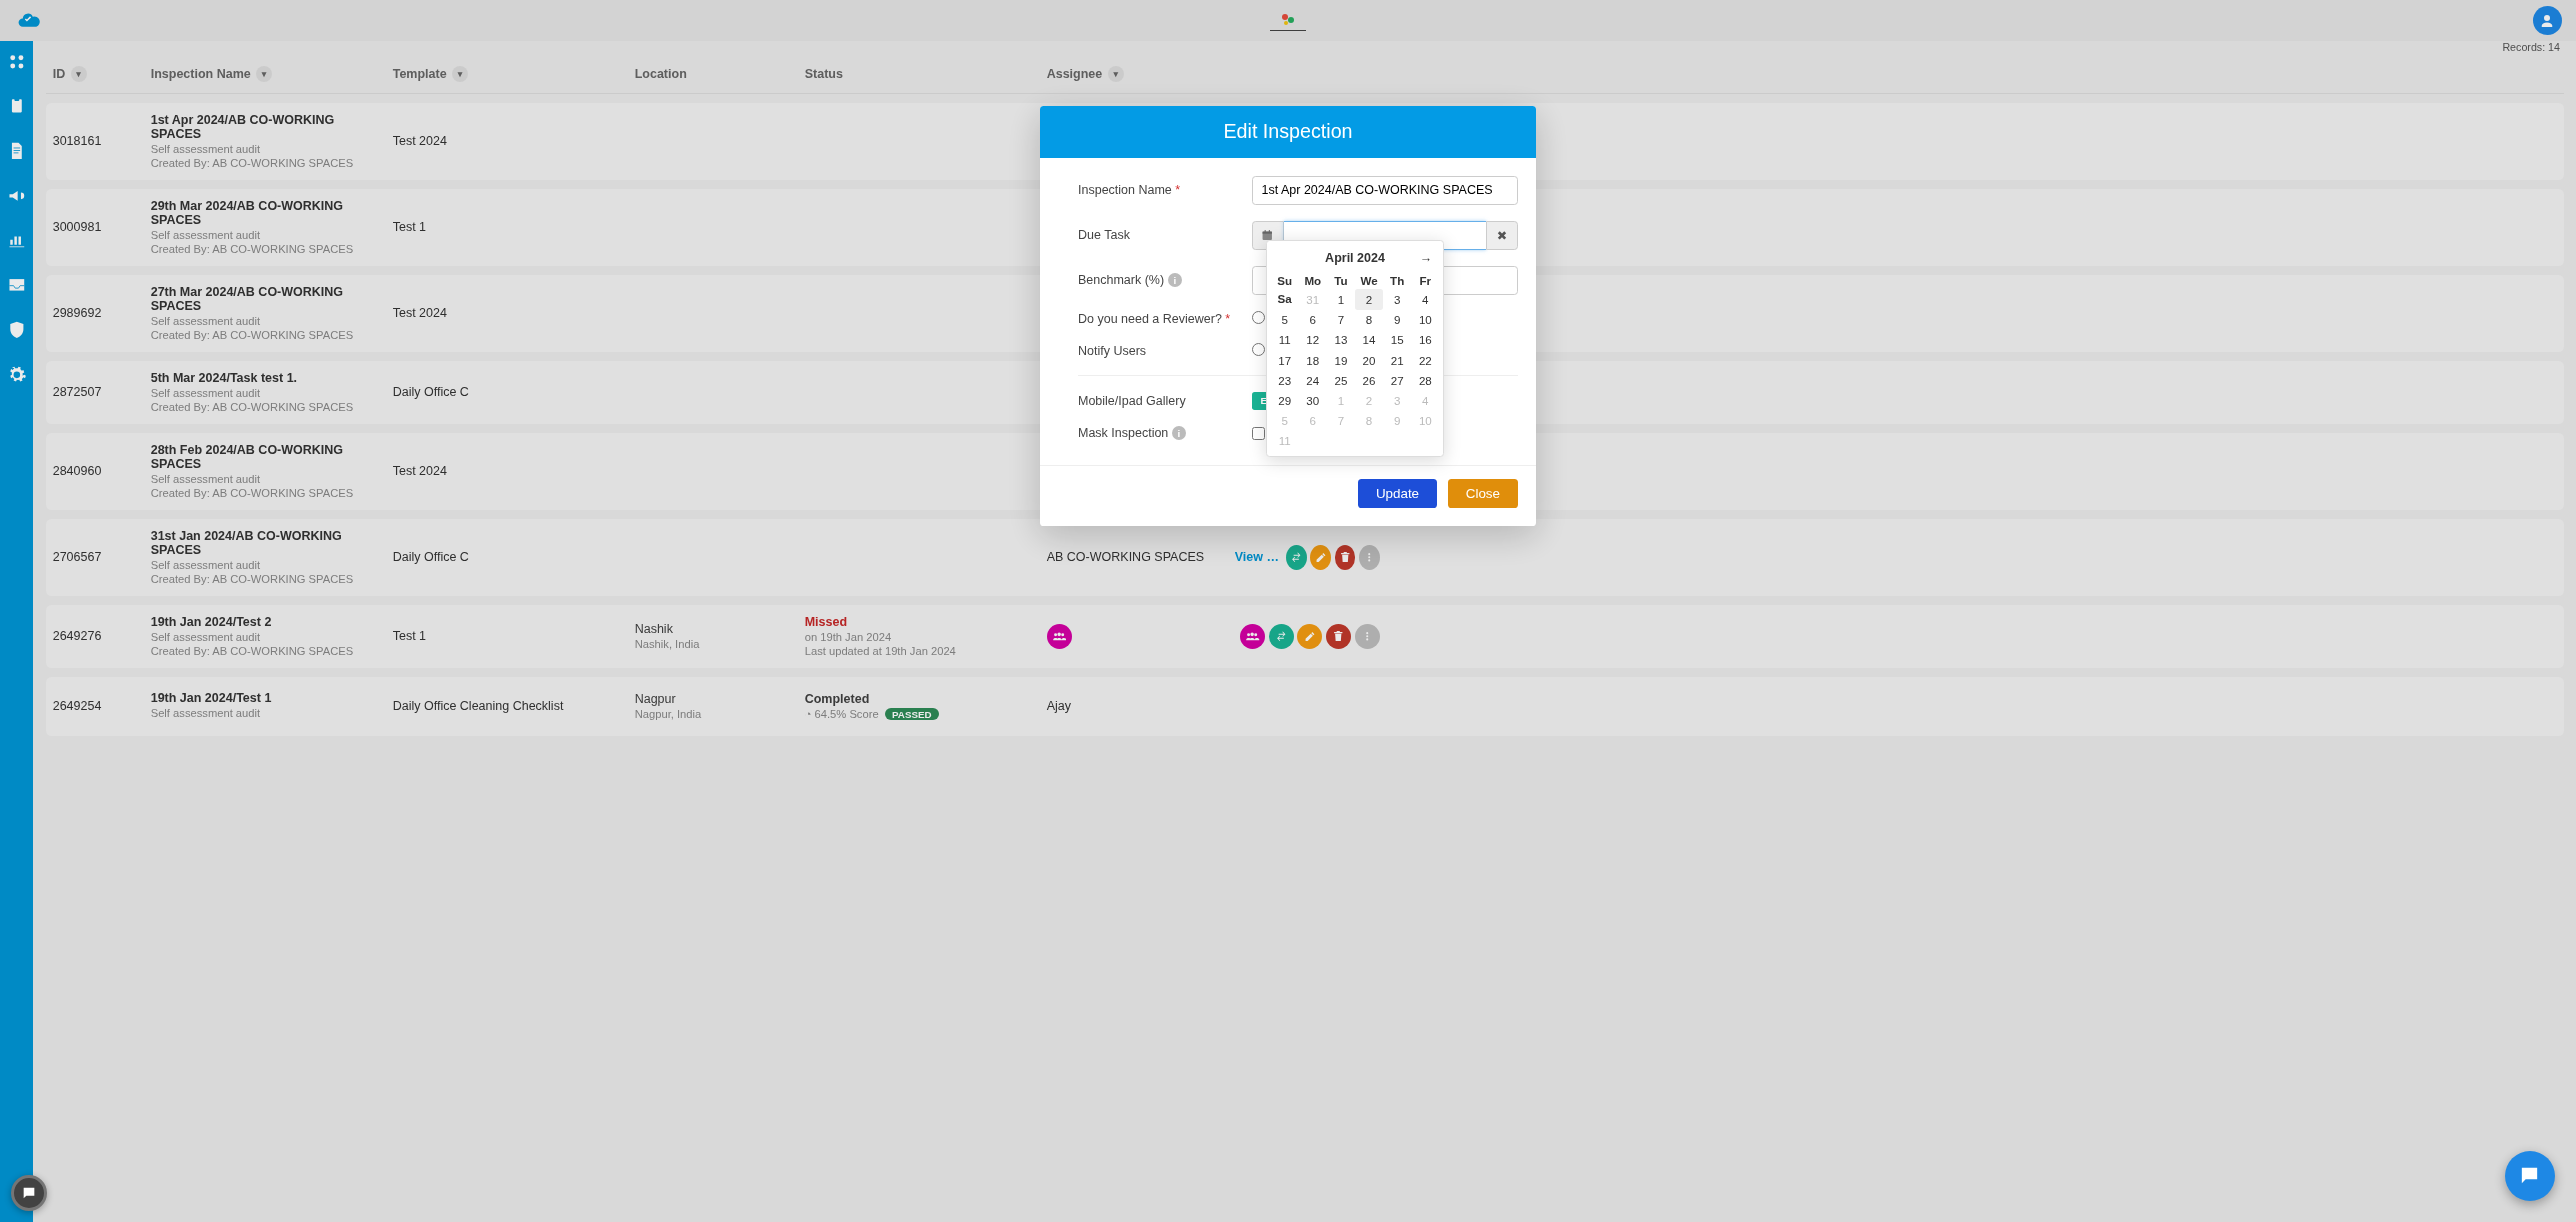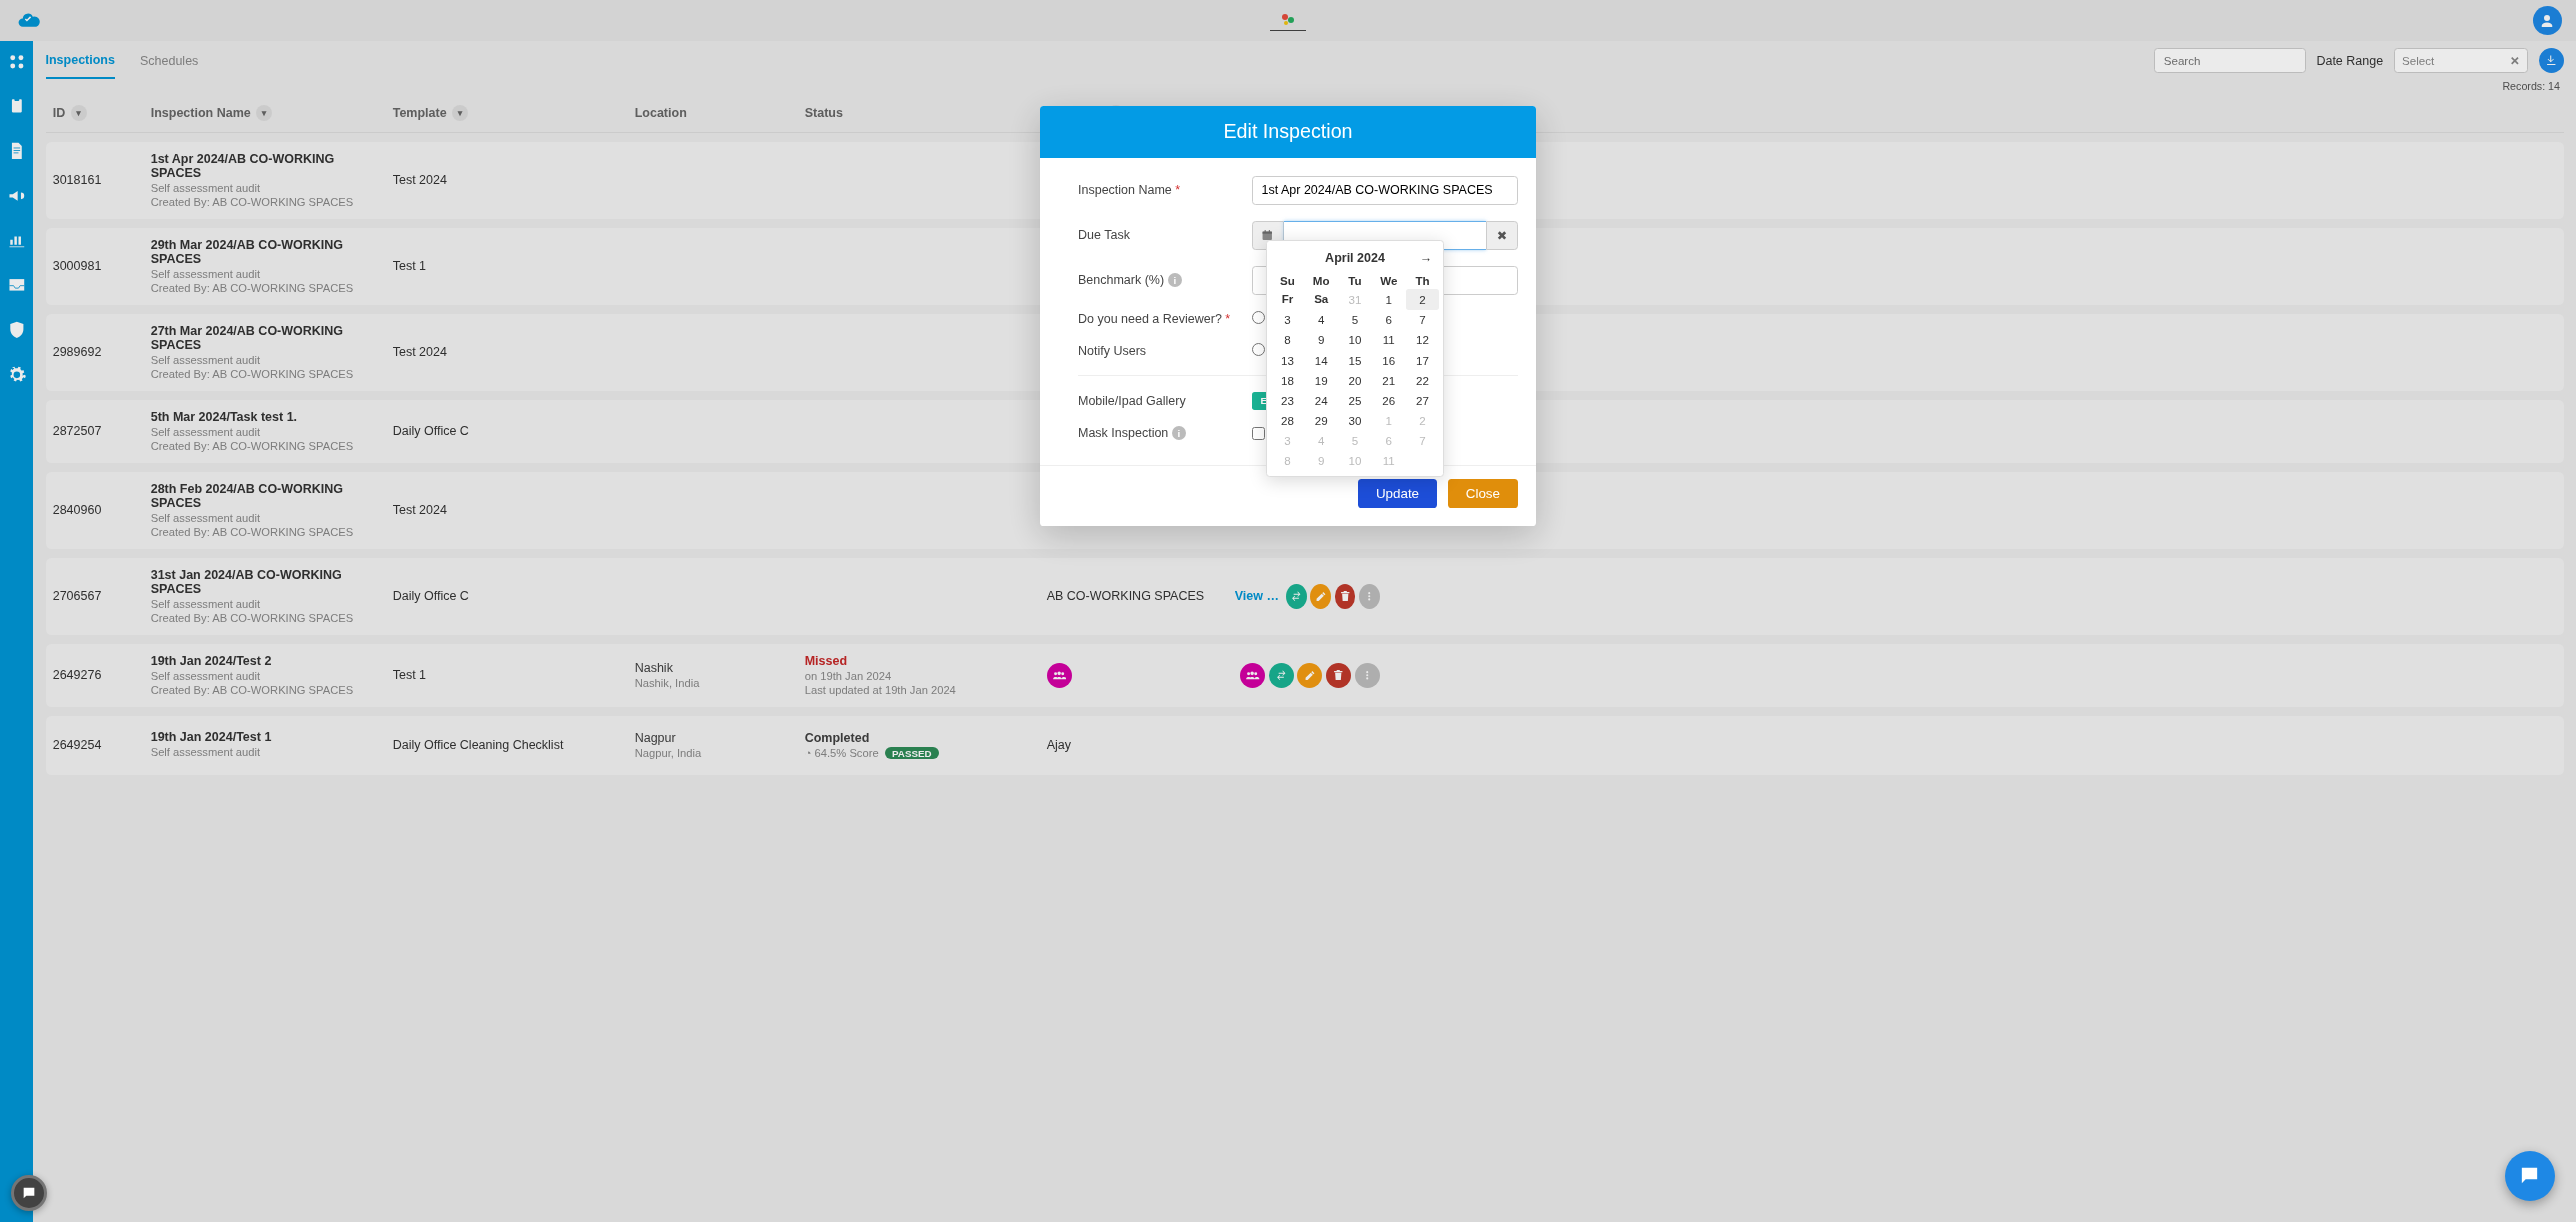--- a/index.html
+++ b/index.html
@@ -64,21 +64,21 @@
 .modal-ft { display: flex; justify-content: flex-end; gap: 10.7px; padding: 12.5px 18px 18px; border-top: 0.9px solid #eee; }
 .btn { border: none; border-radius: 3.6px; padding: 7.2px 18px; font-size: 13.4px; cursor: pointer; color: #fff; }
 .btn-primary { background: #1d4ed8; }
 .btn-warn { background: #e08e0b; }
 .info-ico { display: inline-flex; width: 14.3px; height: 14.3px; border-radius: 50%; background: #bbb; color: #fff; align-items: center; justify-content: center; font-size: 9.8px; font-weight: 700; }
 
 
 .dp { position: absolute; background: #fff; border: 0.9px solid #ddd; border-radius: 3.6px; box-shadow: 0 3.6px 18px rgba(0,0,0,.15); width: 178px; padding: 5.4px 3.6px; z-index: 5; }
 .dp-hd { display: flex; align-items: center; justify-content: center; position: relative; height: 25px; font-size: 12.5px; font-weight: 600; }
 .dp-next { position: absolute; right: 7.2px; cursor: pointer; }
-.dp-grid { display: grid; grid-template-columns: repeat(5, 1fr); text-align: center; font-size: 11.6px; }
+.dp-grid { display: grid; grid-template-columns: repeat(6, 1fr); text-align: center; font-size: 11.6px; }
 .dp-dow { font-weight: 700; padding: 2.7px 0; }
 .dp-day { padding: 3.6px 0; cursor: pointer; }
 .dp-muted { color: #bbb; }
 .dp-sel { background: #eee; border-radius: 2.7px; }
 
 .chat-fab { position: fixed; right: 21.5px; bottom: 21.5px; width: 50px; height: 50px; border-radius: 50%; background: #1e88e5; display: flex; align-items: center; justify-content: center; box-shadow: 0 3.6px 10.7px rgba(0,0,0,.3); }
 .chat-fab2 { position: fixed; left: 10.7px; bottom: 10.7px; width: 36px; height: 36px; border-radius: 50%; background: #424242; border: 3.6px solid #757575; display: flex; align-items: center; justify-content: center; box-shadow: 0 1.8px 7.2px rgba(0,0,0,.3); }
 </style>
 </head>
 <body>
@@ -133,37 +133,20 @@
       </svg>
     <svg class="side-ico" viewBox="0 0 24 24" fill="currentColor">
         <path d="M12 2l8 3v6c0 5-3 9-8 11-5-2-8-6-8-11V5z"></path>
       </svg>
     <svg class="side-ico" viewBox="0 0 24 24" fill="currentColor">
         <path d="M12 8a4 4 0 100 8 4 4 0 000-8zm9 4l2 1-1 3-2-1a8 8 0 01-2 2l1 2-3 1-1-2a8 8 0 01-3 0l-1 2-3-1 1-2a8 8 0 01-2-2l-2 1-1-3 2-1a8 8 0 010-3l-2-1 1-3 2 1a8 8 0 012-2L6 3l3-1 1 2a8 8 0 013 0l1-2 3 1-1 2a8 8 0 012 2l2-1 1 3-2 1a8 8 0 010 3z"></path>
       </svg>
   </div>
 
   <div class="main">
-    <div class="tabs-row">
-      <div class="tab active">Inspections</div>
-      <div class="tab">Schedules</div>
-      <div class="tools-right">
-        <input class="search-input" placeholder="Search" style="">
-        <span class="dr-label">Date Range</span>
-        <div class="dr-select">
-          <span>Select</span>
-          <span class="x">✕</span>
-        </div>
-        <div class="dl-btn">
-            <svg width="12.5" height="12.5" viewBox="0 0 24 24" fill="currentColor">
-              <path d="M12 3v10l4-4 1 1-6 6-6-6 1-1 4 4V3h2zM4 19h16v2H4z"></path>
-            </svg>
-          </div>
-      </div>
-    </div>
     <div class="records">Records: 14</div>
 
     <div class="table-wrap">
       <div class="thead">
         <div class="th cell">
             <span>ID</span>
             <span class="sort">▾</span>
           </div>
         <div class="th cell">
             <span>Inspection Name</span>

